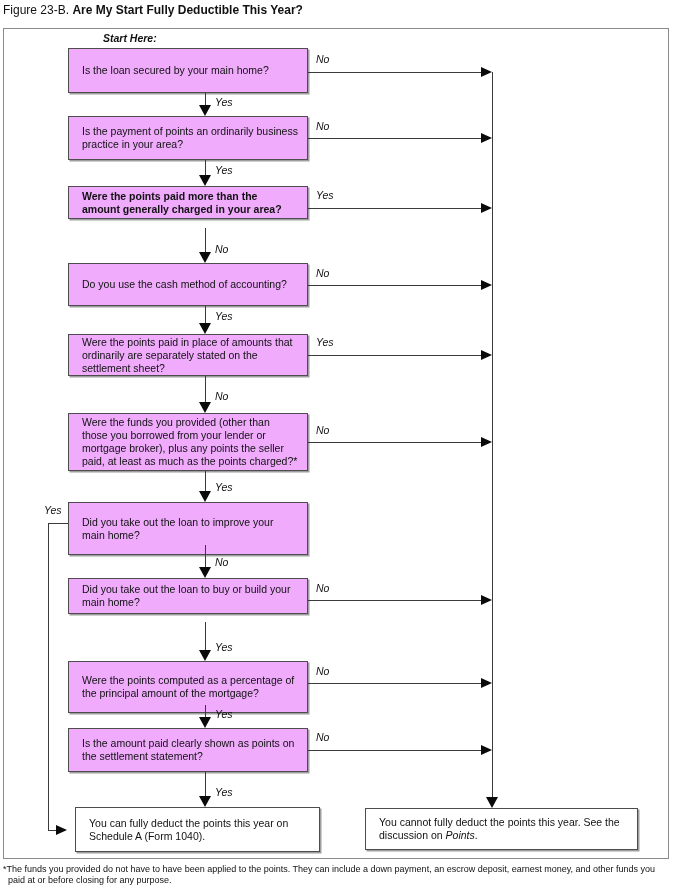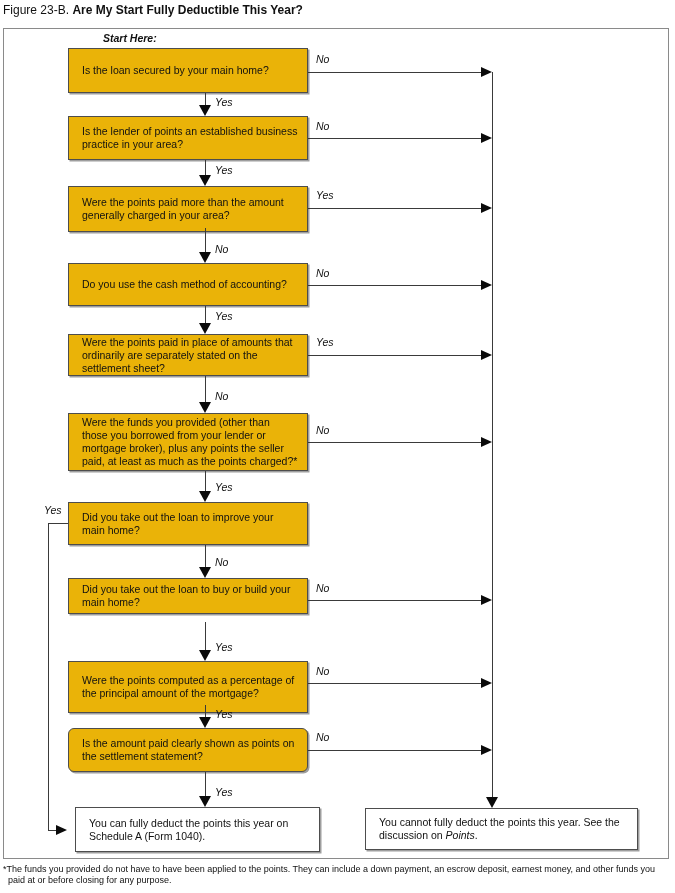--- a/index.html
+++ b/index.html
@@ -5,21 +5,21 @@
   html,body{margin:0;padding:0;background:#fff;}
   .page{position:relative;width:675px;height:893px;background:#ffffff;
         font-family:"Liberation Sans", sans-serif;color:#111;overflow:hidden;}
   .figure-title{position:absolute;left:3px;top:3px;font-size:12px;white-space:nowrap;}
   .figure-title .fig-label{font-weight:normal;}
   .figure-title .fig-heading{font-weight:bold;}
   .frame{position:absolute;left:3px;top:28px;width:666px;height:831px;
          border:1px solid #8a8a8a;box-sizing:border-box;}
   .start-here{position:absolute;left:103px;top:32px;font-size:10.5px;
               font-weight:bold;font-style:italic;}
-  .qbox{position:absolute;left:68px;width:240px;background:#eab308;
+  .qbox{position:absolute;left:68px;width:240px;background:#f0abfc;
         border:1px solid #4d4d4d;box-shadow:1.5px 1.5px 0 #9e9e9e;
         box-sizing:border-box;display:flex;align-items:center;
         padding:2px 9px 2px 13px;font-size:10.5px;line-height:13px;}
   .obox{position:absolute;background:#fff;border:1px solid #4d4d4d;
         box-shadow:1.5px 1.5px 0 #9e9e9e;box-sizing:border-box;
         display:flex;align-items:center;padding:2px 9px 2px 13px;
         font-size:10.5px;line-height:13px;margin-left:8px;}
   .hline{position:absolute;height:1px;background:#3a3a3a;}
   .vline{position:absolute;width:1px;background:#3a3a3a;}
   .arr-right{position:absolute;width:0;height:0;
@@ -44,44 +44,44 @@
   </div>
 
   <div class="frame"></div>
 
   <div class="start-here">Start Here:</div>
 
   <div class="qbox" style="top:48px;height:45px;">
       <span>Is the loan secured by your main home?</span>
     </div>
   <div class="qbox" style="top:116px;height:44px;">
-      <span>Is the lender of points an established business practice in your area?</span>
+      <span>Is the payment of points an ordinarily business practice in your area?</span>
     </div>
-  <div class="qbox" style="top:186px;height:46px;">
+  <div class="qbox" style="top:186px;height:33px;font-weight:bold;">
       <span>Were the points paid more than the amount generally charged in your area?</span>
     </div>
   <div class="qbox" style="top:263px;height:43px;">
       <span>Do you use the cash method of accounting?</span>
     </div>
   <div class="qbox" style="top:334px;height:42px;">
       <span>Were the points paid in place of amounts that ordinarily are separately stated on the settlement sheet?</span>
     </div>
   <div class="qbox" style="top:413px;height:58px;">
       <span>Were the funds you provided (other than those you borrowed from your lender or mortgage broker), plus any points the seller paid, at least as much as the points charged?*</span>
     </div>
-  <div class="qbox" style="top:502px;height:43px;">
+  <div class="qbox" style="top:502px;height:53px;">
       <span>Did you take out the loan to improve your main home?</span>
     </div>
   <div class="qbox" style="top:578px;height:36px;">
       <span>Did you take out the loan to buy or build your main home?</span>
     </div>
   <div class="qbox" style="top:661px;height:52px;">
       <span>Were the points computed as a percentage of the principal amount of the mortgage?</span>
     </div>
-  <div class="qbox" style="top:728px;height:44px;border-radius:6px;">
+  <div class="qbox" style="top:728px;height:44px;">
       <span>Is the amount paid clearly shown as points on the settlement statement?</span>
     </div>
 
   <div class="vline" style="left:492px;top:72px;height:726px;"></div>
   <div class="arr-down" style="left:486px;top:797px;"></div>
 
   <div class="hline" style="left:308px;top:72px;width:174px;"></div>
   <div class="arr-right" style="left:481px;top:67px;"></div>
   <div class="lbl" style="left:316px;top:53px;">No</div>
 

